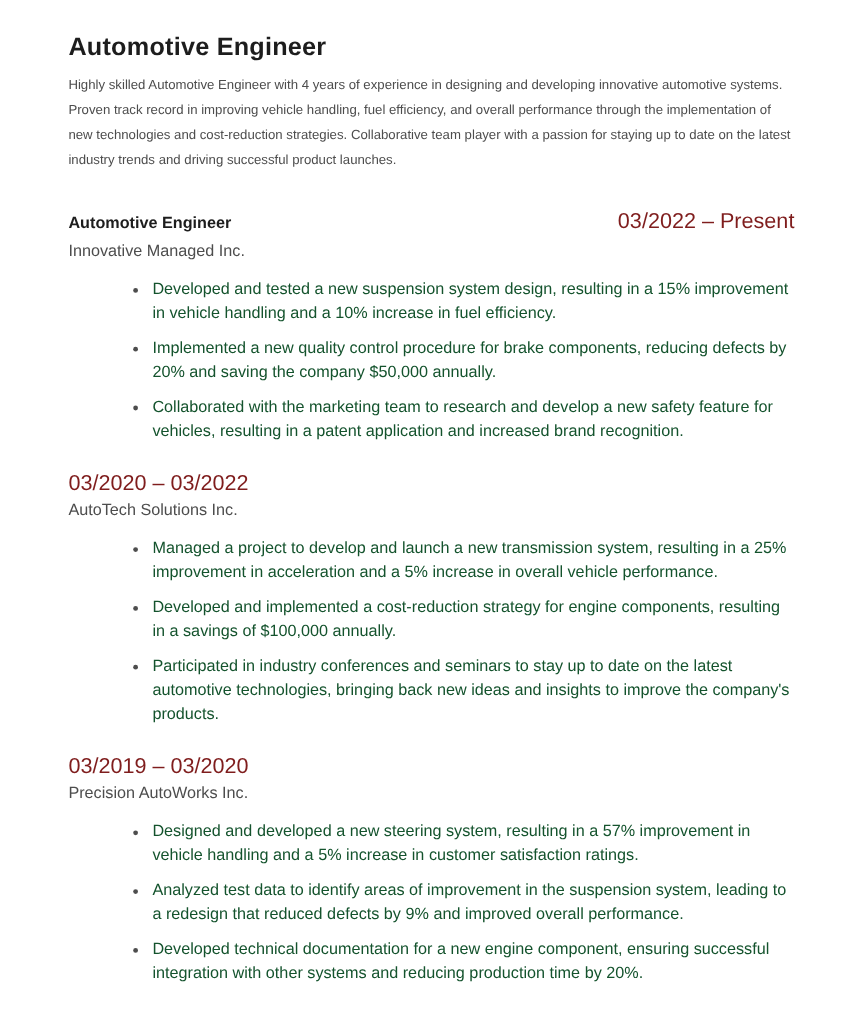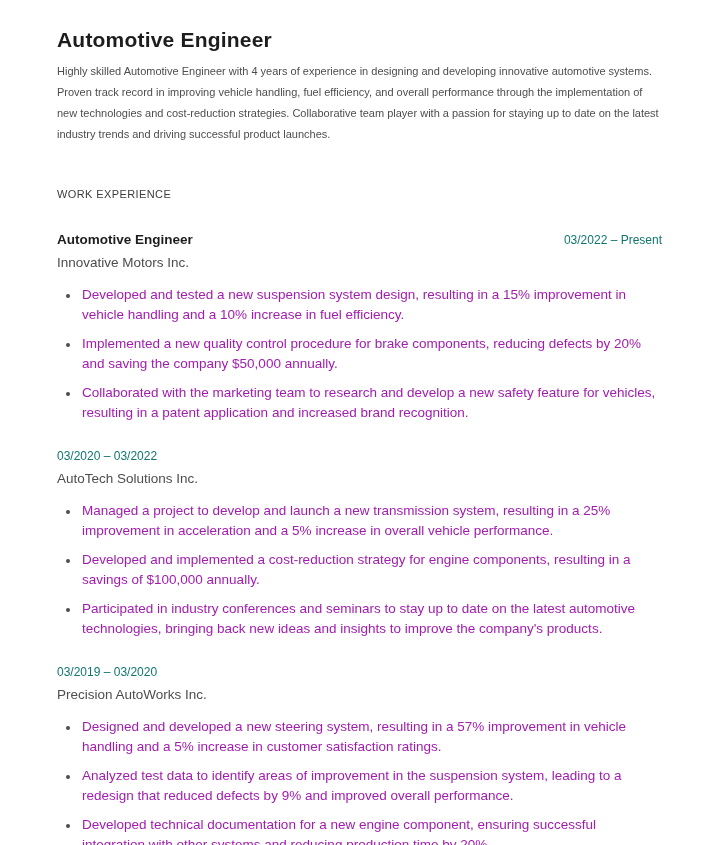--- a/index.html
+++ b/index.html
@@ -54,66 +54,66 @@
     justify-content: space-between;
     align-items: baseline;
   }
   .job-title {
     font-size: 13.5px;
     line-height: 18px;
     font-weight: bold;
     color: #1d1d1d;
   }
   .job-dates {
-    font-size: 12px;
+    font-size: 18px;
     line-height: 18px;
-    color: #0f766e;
+    color: #7f1d1d;
     white-space: nowrap;
   }
   .job-company {
     margin-top: 5px;
     font-size: 13.5px;
     line-height: 18px;
     color: #4d4d4d;
   }
   ul.job-bullets {
     margin: 13px 0 0 0;
     padding: 0 0 0 23px;
     list-style: disc outside;
   }
   ul.job-bullets li {
     font-size: 13.5px;
     line-height: 20px;
-    color: #a21caf;
+    color: #14532d;
     margin-bottom: 9px;
     padding-left: 2px;
+    margin-left: 45px;
   }
   ul.job-bullets li::marker {
     color: #4d4d4d;
     font-size: 12px;
   }
 </style>
 </head>
 <body>
 
 <div class="page">
 
   <h1 class="resume-title">Automotive Engineer</h1>
 
   <p class="summary">Highly skilled Automotive Engineer with 4 years of experience in designing and developing innovative automotive systems. Proven track record in improving vehicle handling, fuel efficiency, and overall performance through the implementation of new technologies and cost-reduction strategies. Collaborative team player with a passion for staying up to date on the latest industry trends and driving successful product launches.</p>
 
-  <div class="section-label">WORK EXPERIENCE</div>
 
   <div id="job-list">
   <div class="job">
     <div class="job-header">
       <span class="job-title">Automotive Engineer</span>
       <span class="job-dates">03/2022 – Present</span>
     </div>
-    <div class="job-company">Innovative Motors Inc.</div>
+    <div class="job-company">Innovative Managed Inc.</div>
     <ul class="job-bullets">
           <li>Developed and tested a new suspension system design, resulting in a 15% improvement in vehicle handling and a 10% increase in fuel efficiency.</li>
           <li>Implemented a new quality control procedure for brake components, reducing defects by 20% and saving the company $50,000 annually.</li>
           <li>Collaborated with the marketing team to research and develop a new safety feature for vehicles, resulting in a patent application and increased brand recognition.</li>
         </ul>
   </div>
 
   <div class="job">
     <div class="job-header">
       <span class="job-dates">03/2020 – 03/2022</span>

